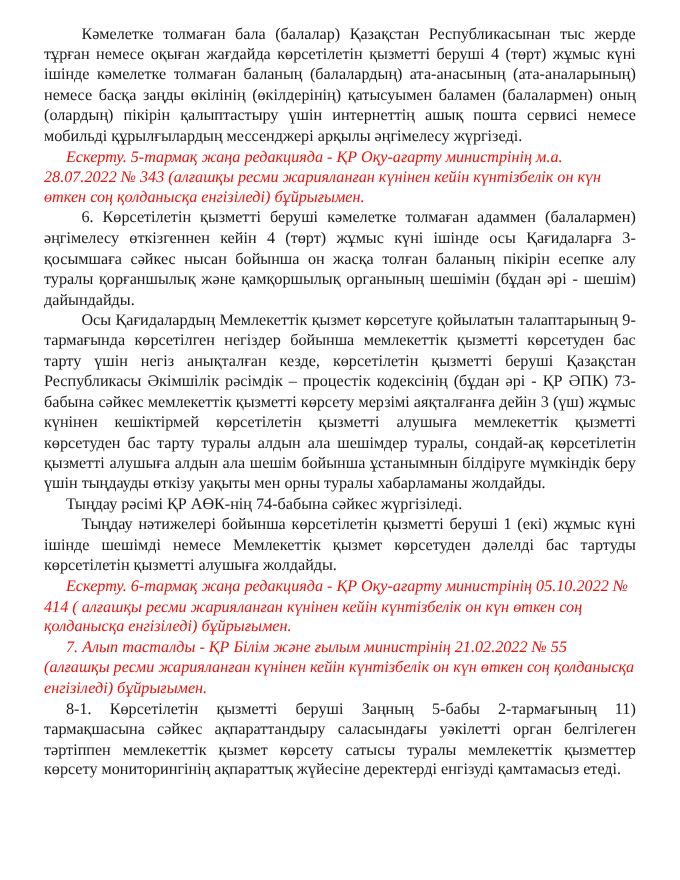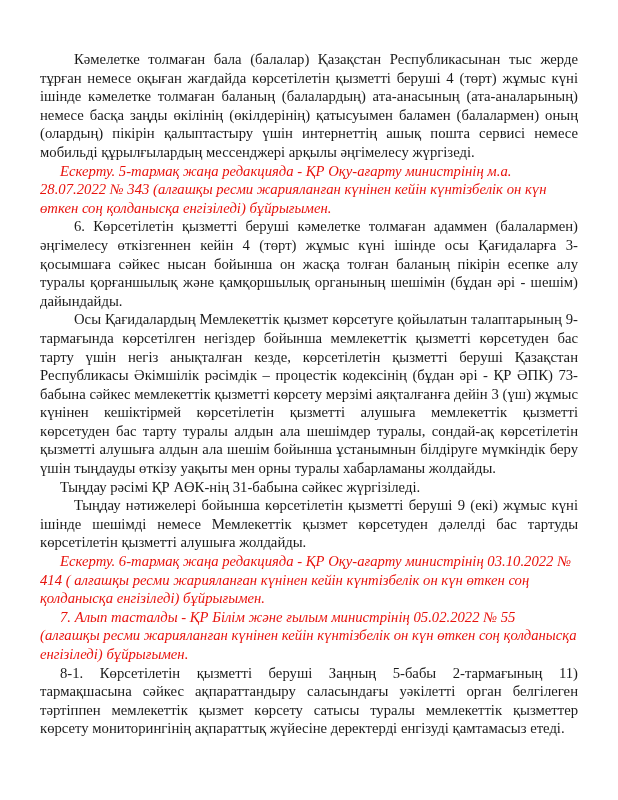--- a/index.html
+++ b/index.html
@@ -12,21 +12,21 @@
     width: 618px;
     height: 800px;
     overflow: hidden;
     font-family: "Liberation Serif", "DejaVu Serif", serif;
   }
   .page {
     box-sizing: border-box;
     width: 618px;
     height: 800px;
     background: #ffffff;
-    padding: 50px 40px 0 40px;
+    padding: 22px 40px 0 40px;
   }
   .doc-body {
     width: 538px;
   }
   p.para {
     margin: 0;
     padding: 0;
     font-size: 14.7px;
     line-height: 18.6px;
     text-align: justify;
@@ -61,25 +61,25 @@
   <div class="doc-body">
 
     <p class="para indent-wide">Кәмелетке толмаған бала (балалар) Қазақстан Республикасынан тыс жерде тұрған немесе оқыған жағдайда көрсетілетін қызметті беруші 4 (төрт) жұмыс күні ішінде кәмелетке толмаған баланың (балалардың) ата-анасының (ата-аналарының) немесе басқа заңды өкілінің (өкілдерінің) қатысуымен баламен (балалармен) оның (олардың) пікірін қалыптастыру үшін интернеттің ашық пошта сервисі немесе мобильді құрылғылардың мессенджері арқылы әңгімелесу жүргізеді.</p>
 
     <p class="para red red-indent-small">Ескерту. 5-тармақ жаңа редакцияда - ҚР Оқу-ағарту министрінің м.а. 28.07.2022 № 343 (алғашқы ресми жарияланған күнінен кейін күнтізбелік он күн өткен соң қолданысқа енгізіледі) бұйрығымен.</p>
 
     <p class="para indent-wide">6. Көрсетілетін қызметті беруші кәмелетке толмаған адаммен (балалармен) әңгімелесу өткізгеннен кейін 4 (төрт) жұмыс күні ішінде осы Қағидаларға 3-қосымшаға сәйкес нысан бойынша он жасқа толған баланың пікірін есепке алу туралы қорғаншылық және қамқоршылық органының шешімін (бұдан әрі - шешім) дайындайды.</p>
 
     <p class="para indent-wide">Осы Қағидалардың Мемлекеттік қызмет көрсетуге қойылатын талаптарының 9-тармағында көрсетілген негіздер бойынша мемлекеттік қызметті көрсетуден бас тарту үшін негіз анықталған кезде, көрсетілетін қызметті беруші Қазақстан Республикасы Әкімшілік рәсімдік – процестік кодексінің (бұдан әрі - ҚР ӘПК) 73-бабына сәйкес мемлекеттік қызметті көрсету мерзімі аяқталғанға дейін 3 (үш) жұмыс күнінен кешіктірмей көрсетілетін қызметті алушыға мемлекеттік қызметті көрсетуден бас тарту туралы алдын ала шешімдер туралы, сондай-ақ көрсетілетін қызметті алушыға алдын ала шешім бойынша ұстанымнын білдіруге мүмкіндік беру үшін тыңдауды өткізу уақыты мен орны туралы хабарламаны жолдайды.</p>
 
-    <p class="para indent-small">Тыңдау рәсімі ҚР АӨК-нің 31-бабына сәйкес жүргізіледі.</p>
+    <p class="para indent-small">Тыңдау рәсімі ҚР АӨК-нің 74-бабына сәйкес жүргізіледі.</p>
 
-    <p class="para indent-wide">Тыңдау нәтижелері бойынша көрсетілетін қызметті беруші 9 (екі) жұмыс күні ішінде шешімді немесе Мемлекеттік қызмет көрсетуден дәлелді бас тартуды көрсетілетін қызметті алушыға жолдайды.</p>
+    <p class="para indent-wide">Тыңдау нәтижелері бойынша көрсетілетін қызметті беруші 1 (екі) жұмыс күні ішінде шешімді немесе Мемлекеттік қызмет көрсетуден дәлелді бас тартуды көрсетілетін қызметті алушыға жолдайды.</p>
 
-    <p class="para red red-indent-small">Ескерту. 6-тармақ жаңа редакцияда - ҚР Оқу-ағарту министрінің 03.10.2022 № 414 ( алғашқы ресми жарияланған күнінен кейін күнтізбелік он күн өткен соң қолданысқа енгізіледі) бұйрығымен.</p>
+    <p class="para red red-indent-small">Ескерту. 6-тармақ жаңа редакцияда - ҚР Оқу-ағарту министрінің 05.10.2022 № 414 ( алғашқы ресми жарияланған күнінен кейін күнтізбелік он күн өткен соң қолданысқа енгізіледі) бұйрығымен.</p>
 
-    <p class="para red red-indent-small">7. Алып тасталды - ҚР Білім және ғылым министрінің 05.02.2022 № 55 (алғашқы ресми жарияланған күнінен кейін күнтізбелік он күн өткен соң қолданысқа енгізіледі) бұйрығымен.</p>
+    <p class="para red red-indent-small">7. Алып тасталды - ҚР Білім және ғылым министрінің 21.02.2022 № 55 (алғашқы ресми жарияланған күнінен кейін күнтізбелік он күн өткен соң қолданысқа енгізіледі) бұйрығымен.</p>
 
 
     <p class="para indent-small">8-1. Көрсетілетін қызметті беруші Заңның 5-бабы 2-тармағының 11) тармақшасына сәйкес ақпараттандыру саласындағы уәкілетті орган белгілеген тәртіппен мемлекеттік қызмет көрсету сатысы туралы мемлекеттік қызметтер көрсету мониторингінің ақпараттық жүйесіне деректерді енгізуді қамтамасыз етеді.</p>
 
   </div>
 </div>
 
 </body></html>

